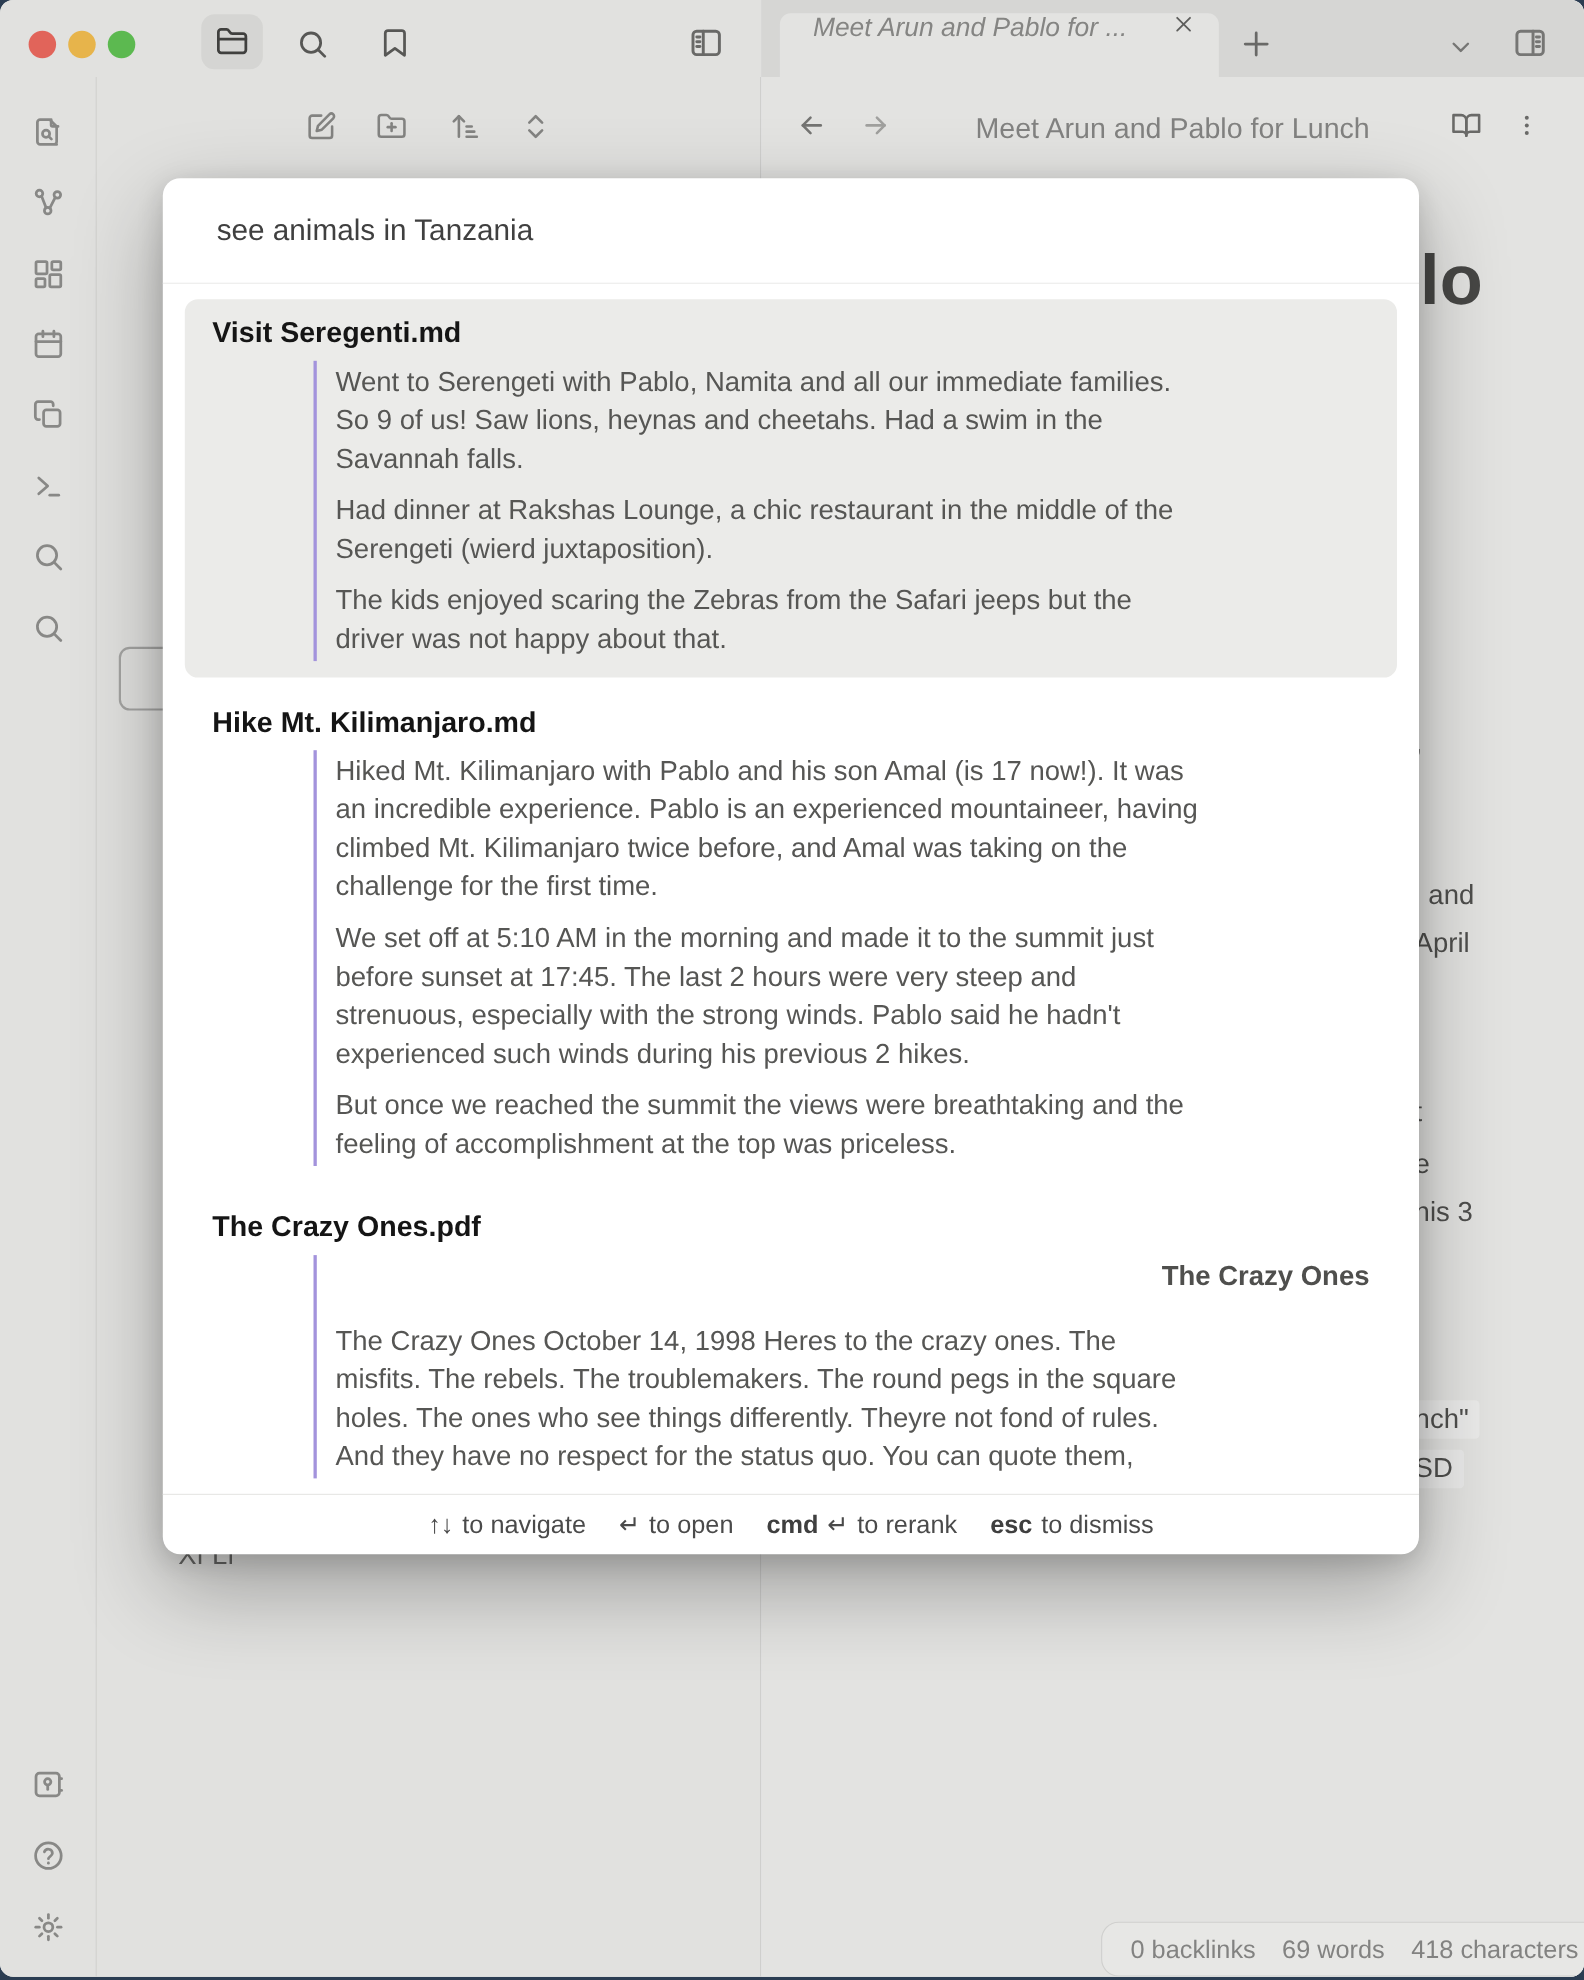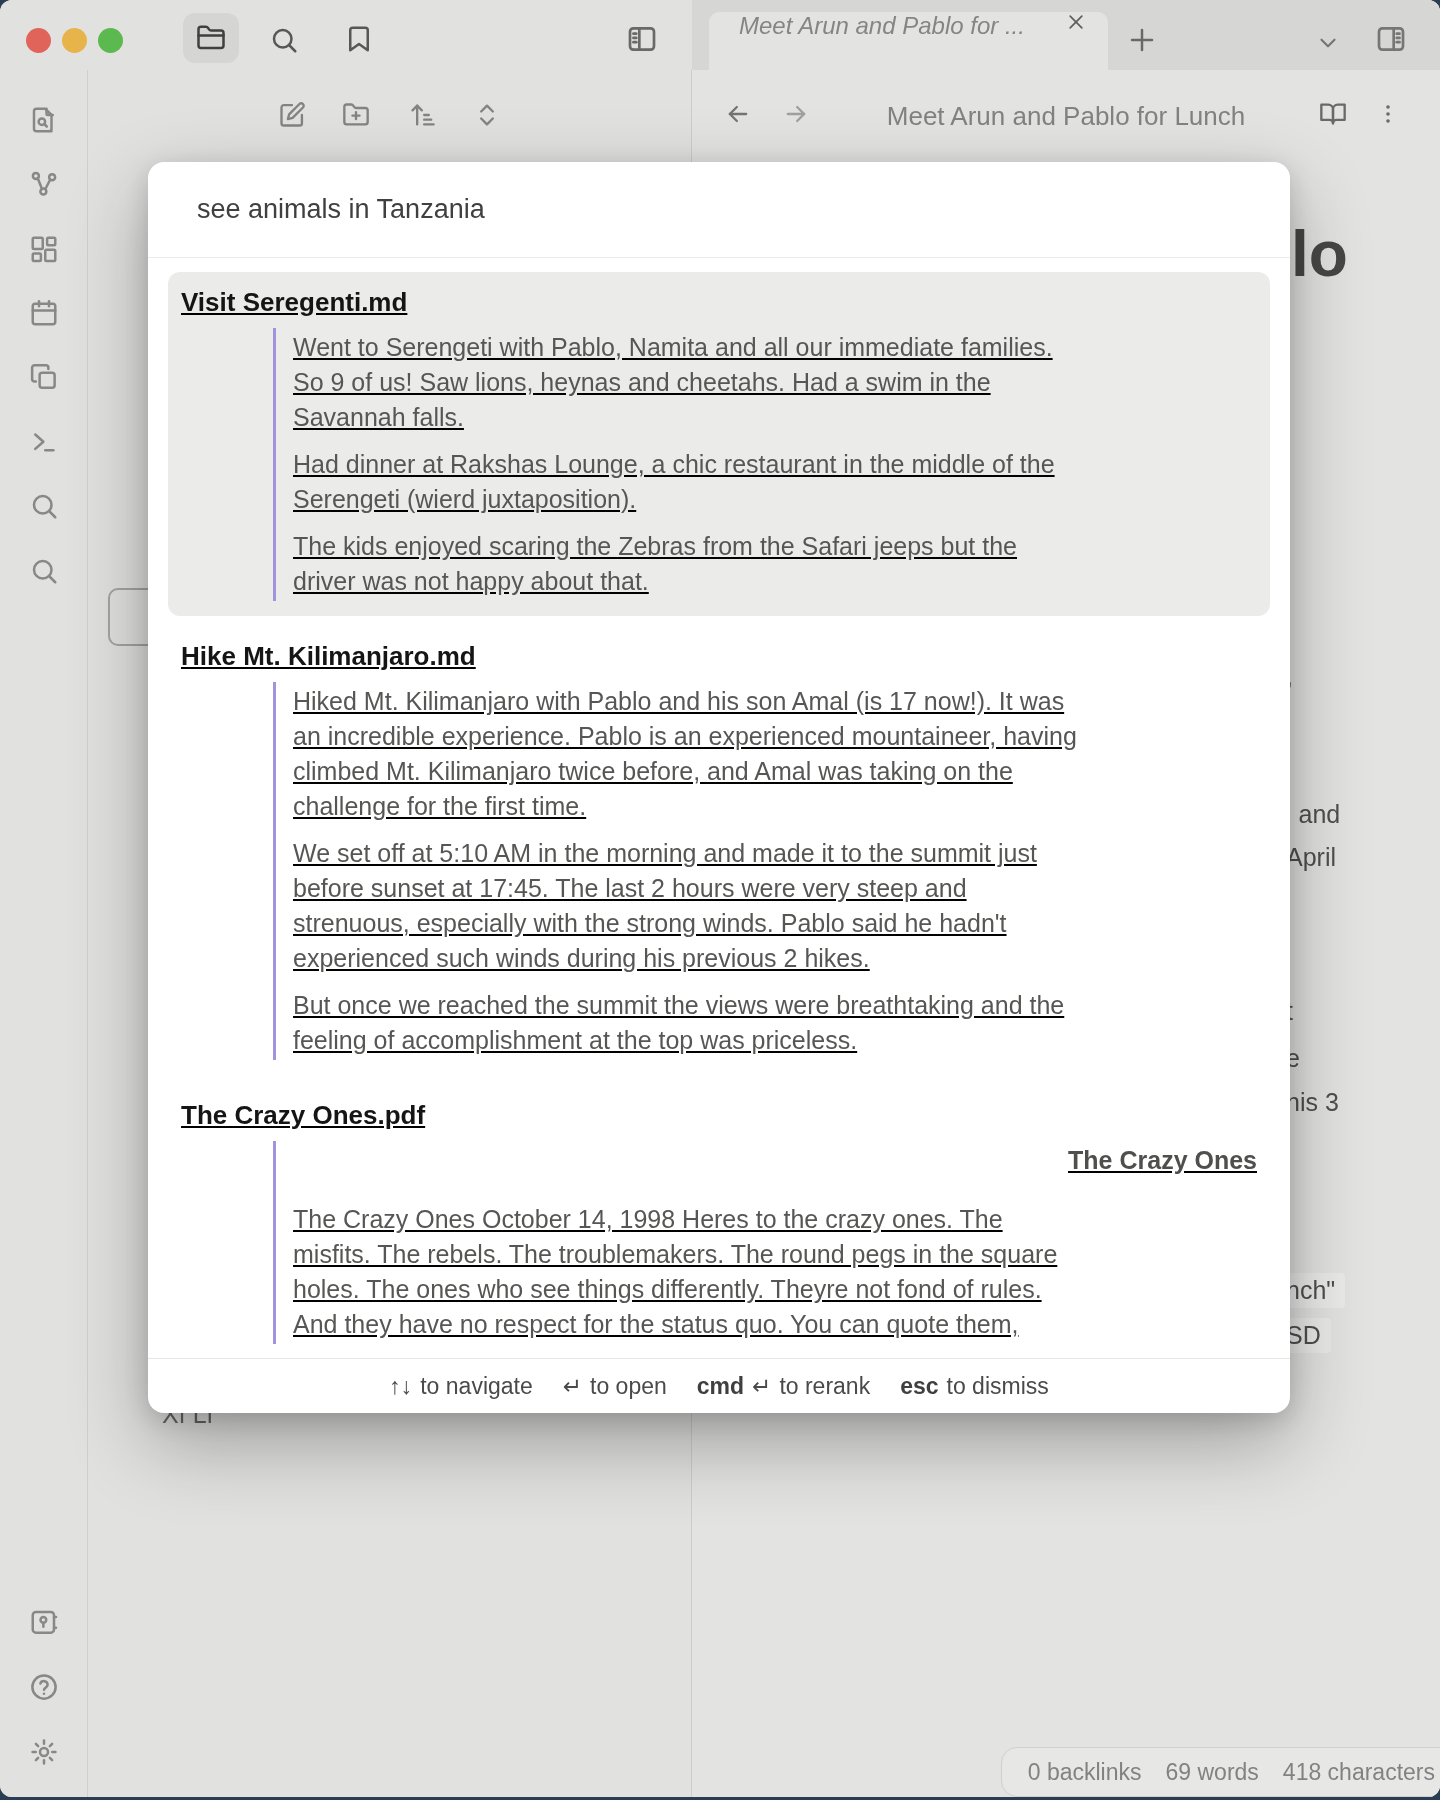--- a/index.html
+++ b/index.html
@@ -65,21 +65,21 @@
   #overlay{position:absolute;inset:0;background:rgba(25,25,25,.06);z-index:5;pointer-events:none;}
 
   
   #modal{position:absolute;left:148px;top:162px;width:1142px;height:1251px;background:#ffffff;
          border-radius:16px;z-index:10;display:flex;flex-direction:column;
          box-shadow:0 30px 80px rgba(0,0,0,.30),0 6px 24px rgba(0,0,0,.14);}
   #search-row{height:96px;flex:none;display:flex;align-items:center;padding:0 47px;
               border-bottom:1px solid #ececea;}
   #search-input{border:none;outline:none;background:transparent;width:100%;font-size:27px;color:#404040;}
   #results{flex:1;overflow:hidden;padding-top:14px;}
-  .result{margin:0 20px 10px;padding:15px 13px;border-radius:12px;text-decoration:underline;}
+  .result{margin:0 20px 10px;padding:15px 25px;border-radius:12px;}
   .result.selected{background:#ebebe9;}
   .rtitle{font-size:26px;font-weight:700;color:#151515;margin-bottom:10px;}
   .quote{margin-left:92px;border-left:3px solid #a393dc;padding:2px 0 2px 17px;
          font-size:25px;line-height:35px;color:#565654;}
   .qp{white-space:pre-line;margin:0 0 12px;}
   .qp:last-child{margin-bottom:0;}
   .qhead{font-weight:700;color:#4f4f4d;margin:0 0 24px;text-align:right;}
   #modal-footer{height:55px;flex:none;border-top:1px solid #e6e6e4;display:flex;align-items:center;
                 justify-content:center;gap:30px;font-size:23px;color:#4a4a4a;}
   .hint{display:flex;gap:8px;align-items:baseline;}

